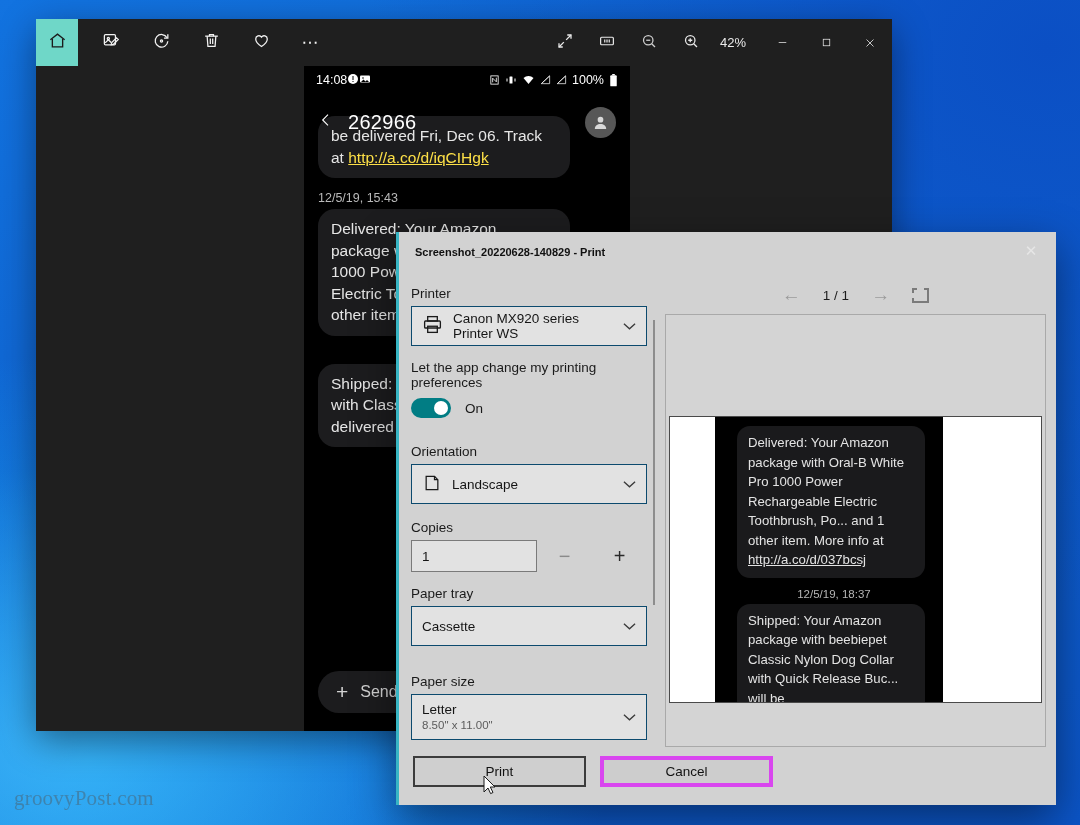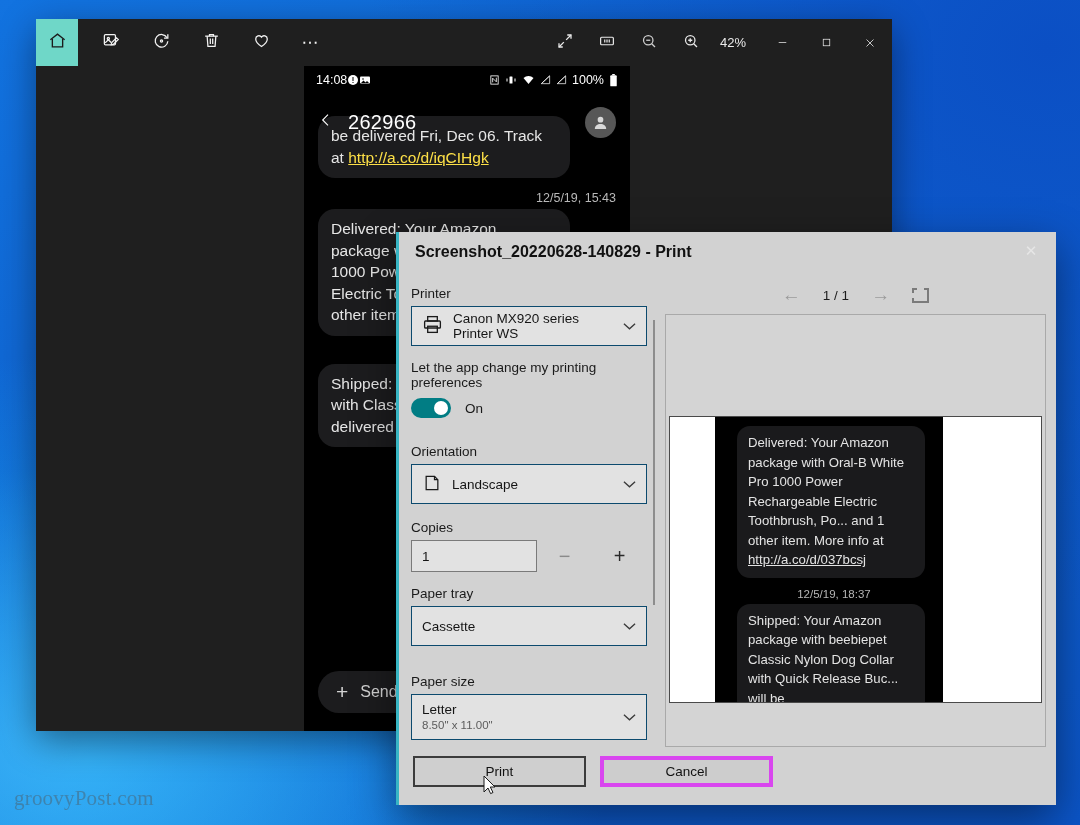--- a/index.html
+++ b/index.html
@@ -61,58 +61,58 @@
     position: relative; height: 665px; background: #1f1f1f; overflow: hidden;
   }
   #phone-shot {
     position: absolute; left: 268px; top: 0; width: 326px; height: 665px;
     background: #000; color: #e9e9e9; overflow: hidden;
   }
   #phone-statusbar {
     height: 28px; display: flex; align-items: center; padding: 0 12px;
     font-size: 12.5px; color: #fff;
   }
-  .sb-left { display: flex; align-items: center; }
+  .sb-left { display: flex; align-items: flex-start; }
   .sb-right { display: flex; align-items: center; gap: 5px; margin-left: auto; font-size: 12.5px; }
   .sb-ico { display: inline-flex; align-items: center; }
   #phone-header {
     height: 56px; display: flex; align-items: center; padding: 0 14px; gap: 14px;
   }
   #phone-title { font-size: 20px; color: #fff; letter-spacing: .3px; }
   #phone-avatar {
     margin-left: auto; width: 31px; height: 31px; border-radius: 50%;
     background: #575757; display: flex; align-items: center; justify-content: center;
   }
   .msg-bubble {
     background: #1c1c1e; border-radius: 17px; padding: 9px 13px 10px;
     font-size: 15.5px; line-height: 21.5px; color: #e6e6e6; max-width: 252px;
   }
   .msg-wrap { padding: 0 14px; margin-top: 8px; }
-  .msg-time { text-align: right; font-size: 12.5px; color: #b9b9b9; margin: 13px 0 4px; }
+  .msg-time { text-align: left; font-size: 12.5px; color: #b9b9b9; margin: 13px 0 4px; }
   .msg-link { text-decoration: underline; color: #fde047; }
   #bubble-clip-top { margin-top: -34px; }
   #send-bar { position: absolute; left: 14px; bottom: 18px; }
   #send-pill {
     background: #1c1c1e; border-radius: 22px; height: 42px; min-width: 120px;
     display: flex; align-items: center; gap: 12px; padding: 0 18px;
     font-size: 16px; color: #d2d2d2;
   }
 
   
   #print-dialog {
     position: absolute; left: 396px; top: 232px; width: 660px; height: 573px;
     background: #d2d2d2;
     border-left: 3px solid #38b5c4;
     box-shadow: 0 14px 40px rgba(0,0,0,.45);
     display: flex; flex-direction: column;
   }
   #dlg-titlebar {
     height: 40px; position: relative; display: flex; align-items: center; padding: 0 16px;
   }
-  #dlg-title { font-size: 16px; font-weight: bold; color: #111; }
+  #dlg-title { font-size: 11px; font-weight: bold; color: #111; }
   #dlg-close {
     position: absolute; right: 10px; top: 6px; width: 30px; height: 26px;
     display: flex; align-items: center; justify-content: center;
     color: #e6e6e6; font-size: 15px;
   }
   #dlg-body { display: flex; flex: 1; min-height: 0; padding: 0 0 0 0; }
 
   
   #settings-col {
     width: 262px; padding: 4px 0 0 12px; position: relative;

